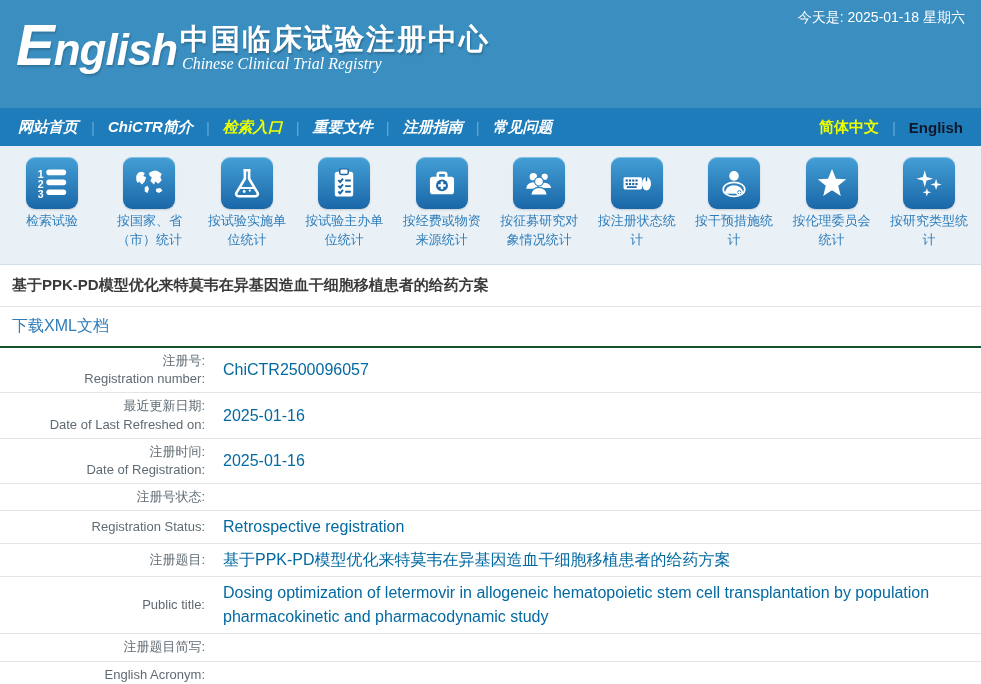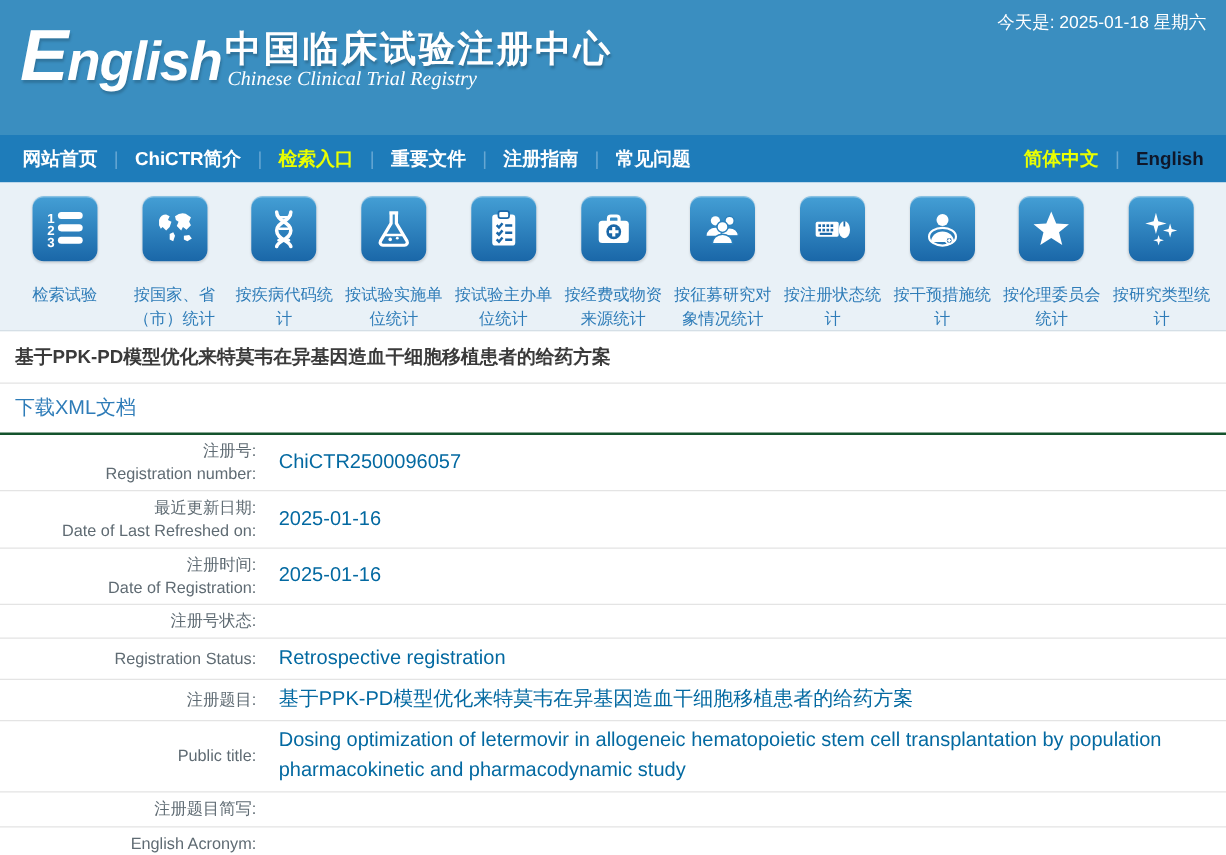--- a/index.html
+++ b/index.html
@@ -38,21 +38,21 @@
     position: absolute; right: 16px; top: 9px;
     color: #ffffff; font-size: 14px;
   }
   
   .nav {
     height: 38px; background: #1e7cba;
     display: flex; align-items: center;
     padding: 0 18px; color: #fff;
     font-size: 15px; font-weight: bold;
   }
-  .nav-item { cursor: pointer; white-space: nowrap; }
+  .nav-item { cursor: pointer; white-space: nowrap; font-style: italic; }
   .nav-item.active { color: #eaff00; }
   .nav-sep { color: #66a7d3; margin: 0 13px; font-weight: normal; }
   .nav-right { margin-left: auto; display: flex; align-items: center; }
   .lang-zh { color: #eaff00; cursor: pointer; }
   .lang-en { color: #0f172a; cursor: pointer; }
   
   .strip {
     height: 119px; background: #e9f1f7;
     border-bottom: 1px solid #d5dfe6;
     display: flex; justify-content: space-between;
@@ -61,21 +61,21 @@
   .tool-item { width: 88px; text-align: center; cursor: pointer; }
   .tile {
     width: 52px; height: 52px; margin: 0 auto;
     border-radius: 9px;
     background: linear-gradient(#449fd5, #1a67a8);
     box-shadow: inset 0 1px 0 rgba(255,255,255,.35), 0 1px 2px rgba(0,0,0,.15);
     display: flex; align-items: center; justify-content: center;
   }
   .tile svg { width: 34px; height: 34px; display: block; }
   .tool-label {
-    margin-top: 18px; font-size: 13px; color: #2e7cb8; line-height: 1.45;
+    margin-top: 3px; font-size: 13px; color: #2e7cb8; line-height: 1.45;
   }
   
   .trial-title {
     padding: 11px 12px; font-size: 15px; font-weight: bold; color: #3a3a3a;
     border-bottom: 1px solid #e4e4e4;
   }
   .xml-row { border-bottom: 2px solid #14532d; padding: 9px 12px; }
   .xml-link { color: #2e7cb8; font-size: 16px; cursor: pointer; }
   .rows { width: 100%; }
   .row {
@@ -147,32 +147,20 @@
         <path d="M3,7 q1,-3 4,-3 l2,1 -1,2 2,1 -1,3 -2,2 -2,-2 -1,1 -1,-2 z"></path>
         <path d="M9,15 l2,-1 1,2 -1,3 -2,-1 z"></path>
         <path d="M12,5 q3,-2.5 6,-1.5 l3,2 -1,2.5 1,2 -2.5,2.5 -2,-1.5 -1,2 -2.5,-2.5 1,-2.5 -1.5,-1 z"></path>
         <path d="M17,16 l3,-0.5 1.5,2 -2.5,1.5 -2,-1 z"></path>
       </g>
         </svg>
     </div>
     <div class="tool-label">按国家、省（市）统计</div>
   </div>
 
-  <div class="tool-item">
-    <div class="tile">
-      <svg viewBox="0 0 24 24">
-          <g stroke="#fff" stroke-width="2" fill="none" stroke-linecap="round">
-        <path d="M8,2.5 C8,8 16,8 16,13 C16,18 9,18.5 8,22"></path>
-        <path d="M16,2.5 C16,8 8,8 8,13 C8,18 15,18.5 16,22"></path>
-        <path d="M9,5.5 h6 M9.5,12 h5 M9,18.5 h6" stroke-width="1.4"></path>
-      </g>
-        </svg>
-    </div>
-    <div class="tool-label">按疾病代码统计</div>
-  </div>
 
   <div class="tool-item">
     <div class="tile">
       <svg viewBox="0 0 24 24">
           <g fill="none" stroke="#fff" stroke-width="1.8" stroke-linejoin="round">
         <path d="M9.5,3 h5 M10.5,3 v6 L4.5,19 a1.6,1.6 0 0 0 1.4,2.3 h12.2 a1.6,1.6 0 0 0 1.4,-2.3 L13.5,9 V3"></path>
         <path d="M7,15.5 h10" stroke-width="1.4"></path>
         <circle cx="10" cy="18" r="1" fill="#fff" stroke="none"></circle>
         <circle cx="14" cy="17.3" r="0.8" fill="#fff" stroke="none"></circle>
       </g>

